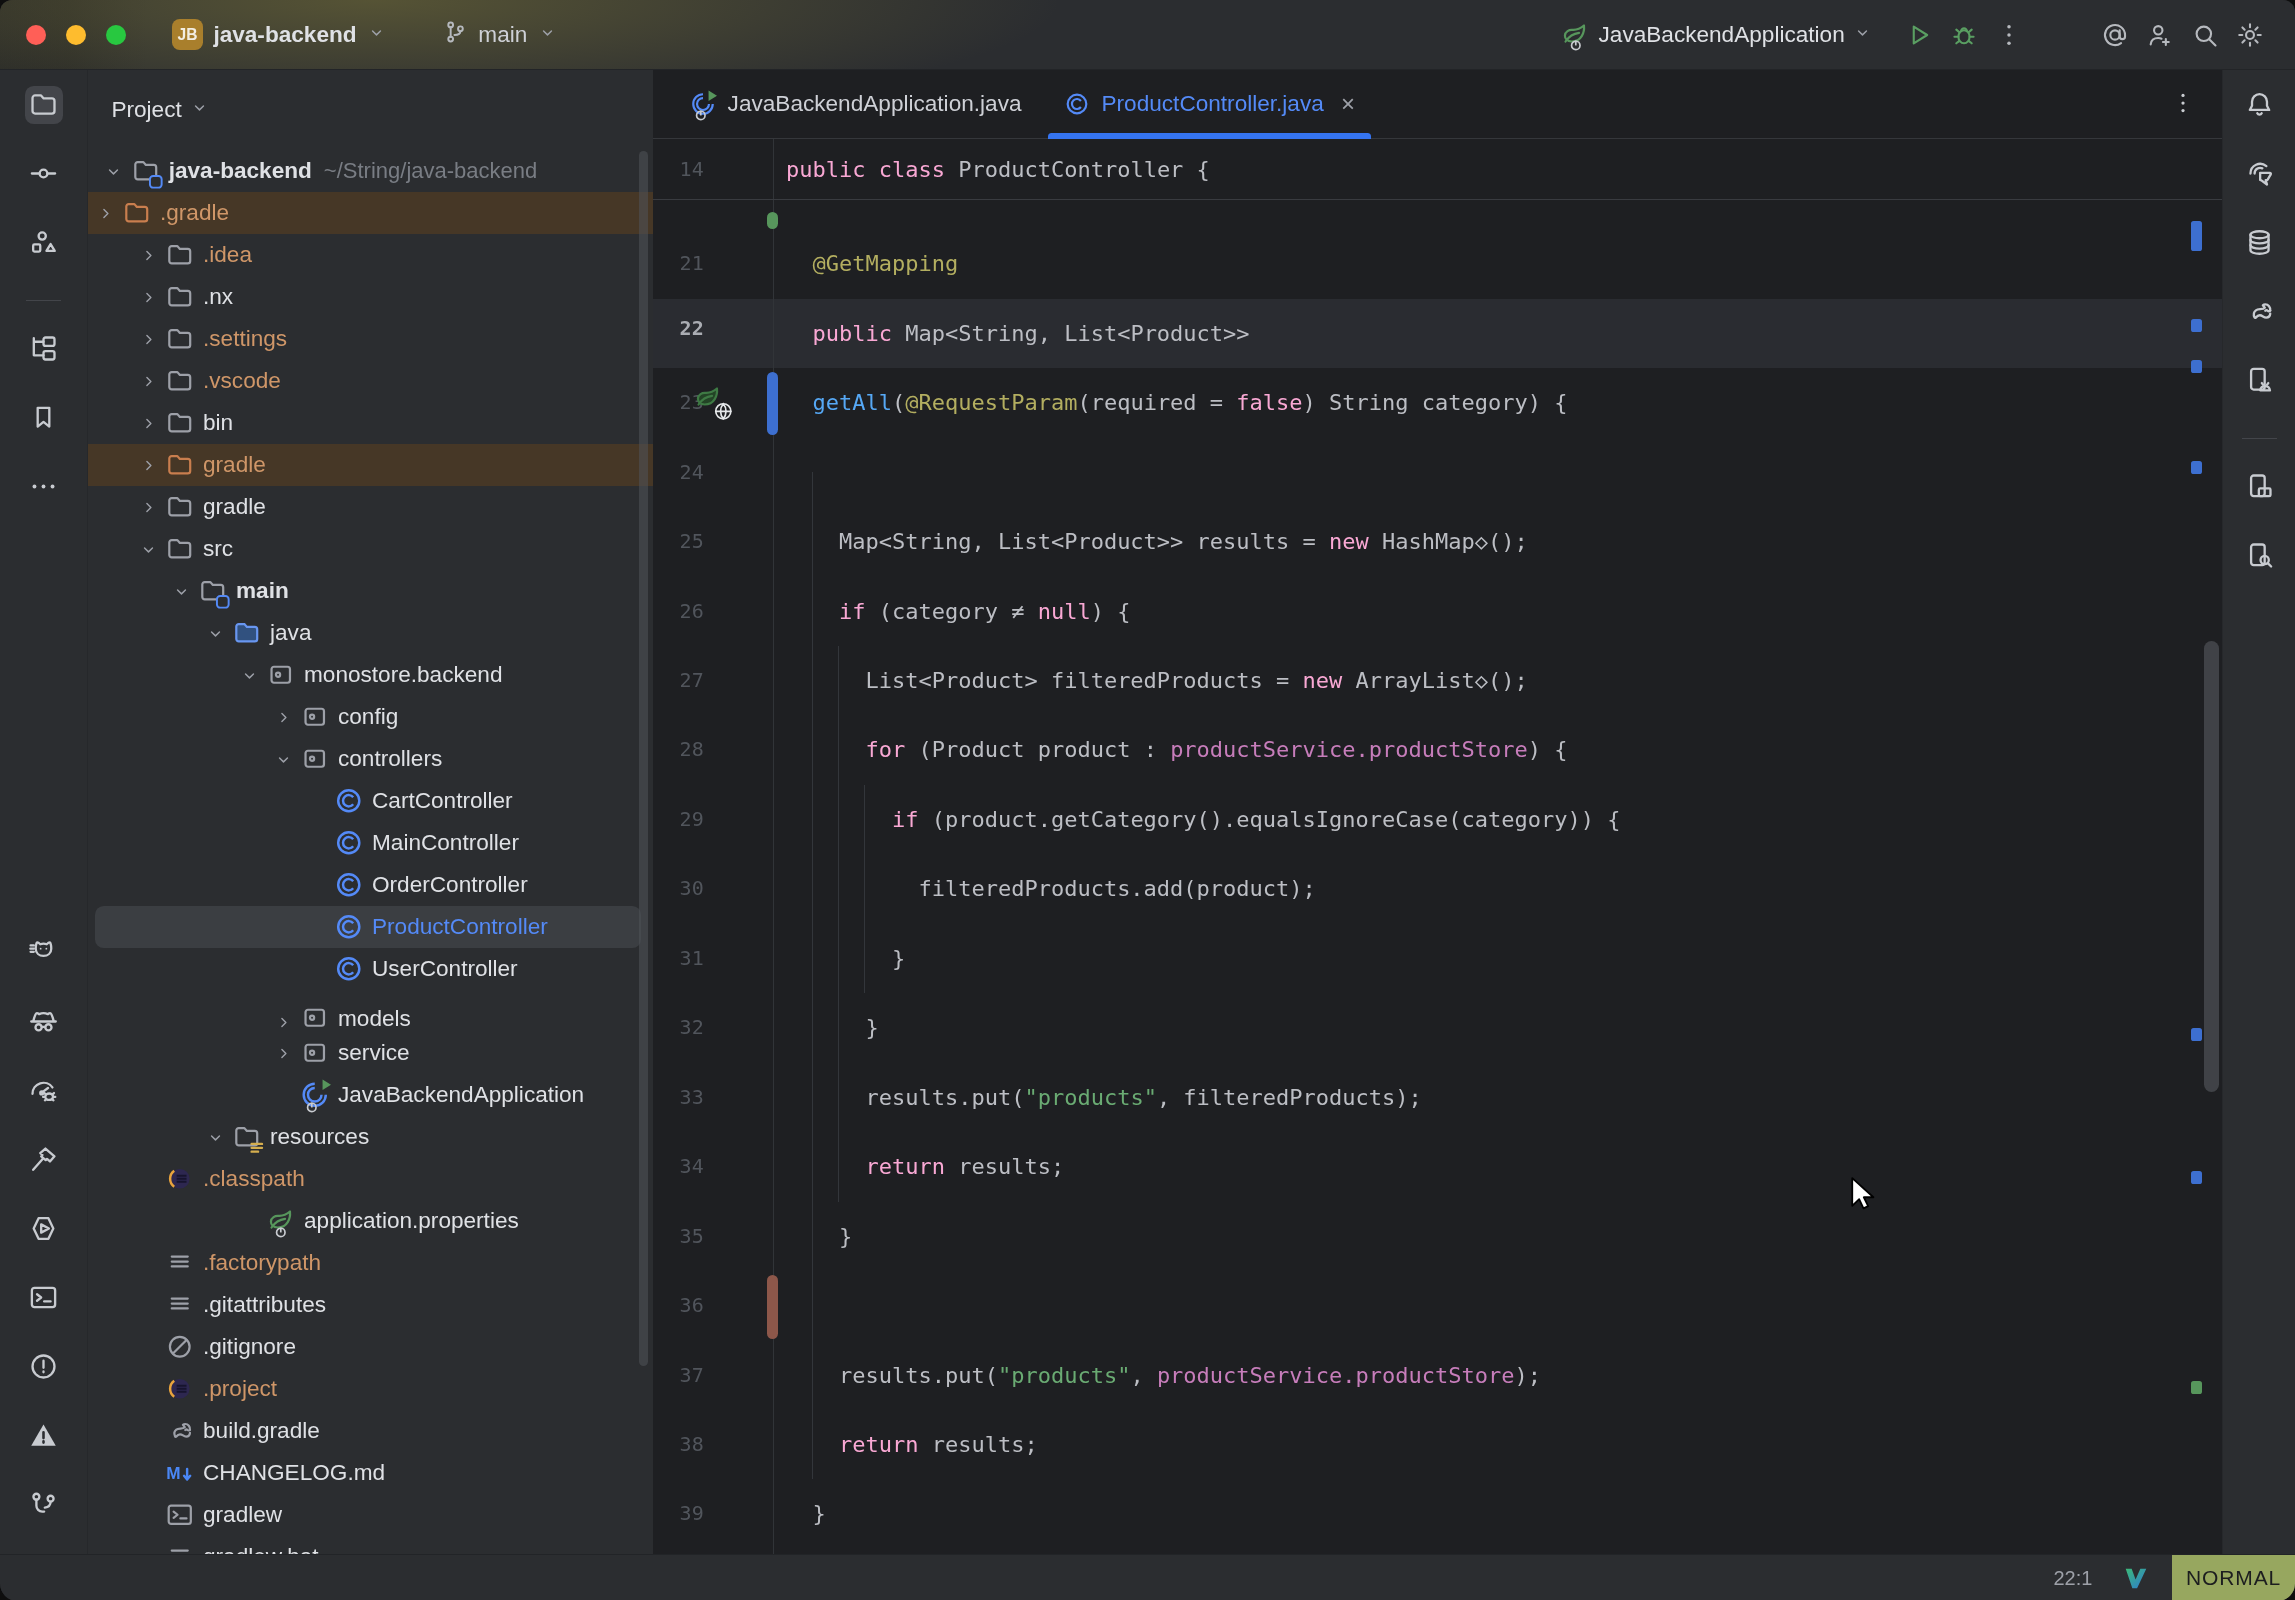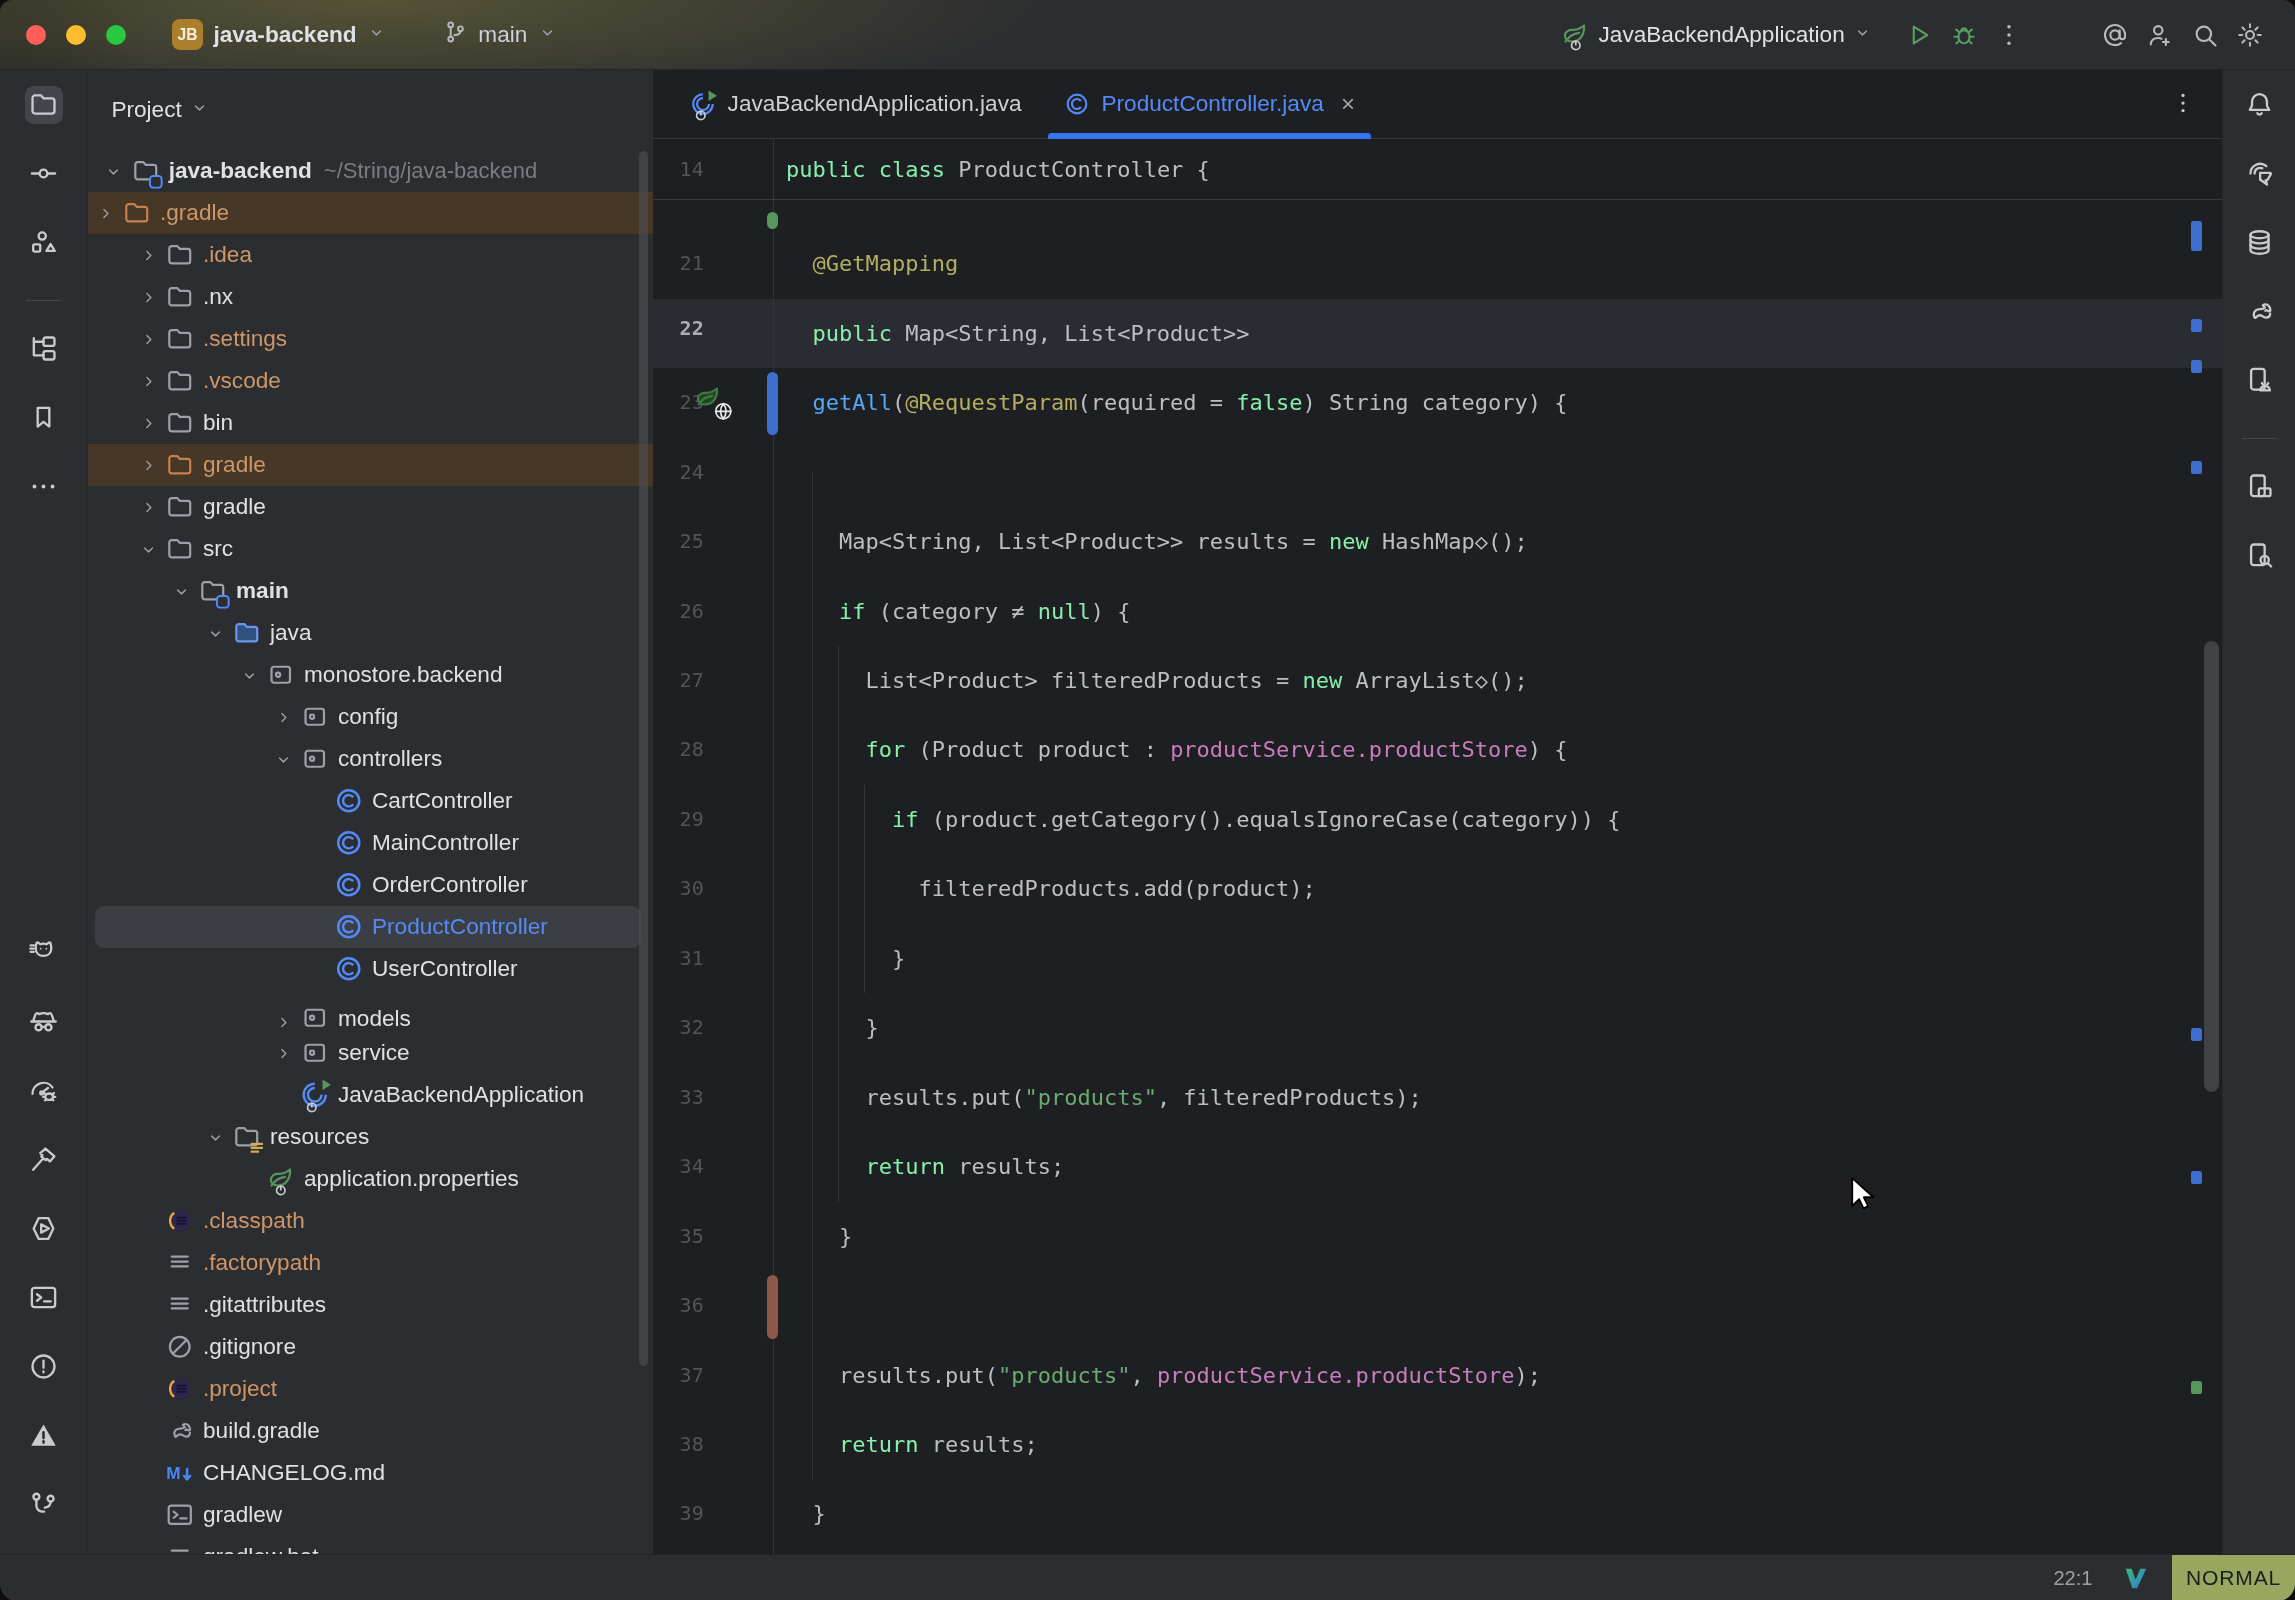--- a/index.html
+++ b/index.html
@@ -86,21 +86,21 @@
   .sticky { position:absolute; left:0; top:0; width:100%; height:61px; background:#1e1f22;
             border-bottom:0.9px solid #393b40; z-index:5; }
   .gut-line { position:absolute; left:120px; top:0; bottom:0; width:0.9px; background:#313438; }
   .num { position:absolute; left:8.7px; width:42px; text-align:right; font-size:20px;
          color:#51555c; line-height:69px; }
   .num.cur { color:#aaadb3; }
   .sticky .num { line-height:61px; }
   .code-row { position:absolute; left:133px; height:69px; }
   .code-row pre { font-family:"DejaVu Sans Mono", monospace; font-size:22px; line-height:69px; }
   .sticky .code-row { top:0; height:61px; } .sticky .code-row pre{ line-height:61px; }
-  .tk-p{color:#bcbec4}.tk-k{color:#86efac}.tk-a{color:#b3ae60}.tk-m{color:#56a8f5}
+  .tk-p{color:#bcbec4}.tk-k{color:#f9a8d4}.tk-a{color:#b3ae60}.tk-m{color:#56a8f5}
   .tk-f{color:#c77dbb}.tk-s{color:#6aab73}
   .guide { position:absolute; width:0.9px; background:#33363b; }
   .vcs { position:absolute; left:114px; width:11.3px; border-radius:6px; }
   .stripe-tick { position:absolute; left:1538px; width:11.3px; border-radius:2.6px; }
   .ed-sb { position:absolute; left:1551px; width:14.8px; top:502px; height:451px;
            background:#46494e; border-radius:7.8px; opacity:.85; }
   .ok-check { position:absolute; left:1518px; top:12px; width:35px; height:35px; color:#57965c; }
   .ok-check svg{ width:35px; height:35px; }
   .endpoint { position:absolute; left:45px; top:247px; width:35px; height:35px; }
   .cursor { position:absolute; left:1191px; top:1035px; width:36px; height:36px; z-index:9; }
@@ -660,50 +660,50 @@
               <span class="ic-stack"><span style="color:#9da0a8"><svg viewBox="0 0 24 24" fill="none" stroke="currentColor" stroke-width="1.8" stroke-linecap="round" stroke-linejoin="round">
                     <path d="M3.5 7a2 2 0 0 1 2-2h4.6l2 2.3h6.4a2 2 0 0 1 2 2V17a2 2 0 0 1-2 2h-13a2 2 0 0 1-2-2z"></path>
                   </svg></span><span class="ic-badge">
                   <svg viewBox="0 0 24 24">
                     <path d="M4 6h16M4 12h16M4 18h10" stroke="#d5ae4e" stroke-width="3.6" stroke-linecap="round"></path>
                   </svg>
                 </span></span>
             </span>
             <span>resources</span>
           </div>
+          <div class="trow" style="padding-left: 43px;">
+            <span class="t-chev"></span>
+            <span class="t-ico">
+              <span class="ic-stack">
+                <svg viewBox="0 0 24 24">
+                  <circle cx="12" cy="12" r="8" fill="#2d2750"></circle>
+                  <path d="M7.5 5.5a8 8 0 0 0 0 13" fill="none" stroke="#e8a33d" stroke-width="2"></path>
+                  <path d="M9.5 9.5h8M9.5 12h8M9.5 14.5h8" stroke="#17142e" stroke-width="1.6"></path>
+                </svg>
+              </span>
+            </span>
+            <span class="lbl-orange">.classpath</span>
+          </div>
           <div class="trow" style="padding-left: 144px;">
             <span class="t-chev"></span>
             <span class="t-ico">
               <span class="ic-stack">
                 <svg viewBox="0 0 24 24" fill="none" stroke="#57965c" stroke-width="1.8" stroke-linecap="round" stroke-linejoin="round">
                   <path d="M19.5 4.5c.6 5.5-2.1 13-10 13-3.7 0-5.6-2.6-5.5-4.8.2-3.4 3.5-4.9 6-4.7 4.2.3 7-1.3 9.5-3.5z"></path>
                   <path d="M4.5 17.5c3-4.5 7-6.5 11-7"></path>
                 </svg>
                 <span class="ic-badge" style="left:7px;right:auto;bottom:-1.7px;width:13px;height:13px">
                   <svg viewBox="0 0 24 24" fill="none" stroke="#c8cbd0" stroke-width="2.6">
                     <circle cx="12" cy="13" r="6.5"></circle>
                     <path d="M12 5.5V13"></path>
                   </svg>
                 </span>
               </span>
             </span>
             <span>application.properties</span>
-          </div>
-          <div class="trow" style="padding-left: 43px;">
-            <span class="t-chev"></span>
-            <span class="t-ico">
-              <span class="ic-stack">
-                <svg viewBox="0 0 24 24">
-                  <circle cx="12" cy="12" r="8" fill="#2d2750"></circle>
-                  <path d="M7.5 5.5a8 8 0 0 0 0 13" fill="none" stroke="#e8a33d" stroke-width="2"></path>
-                  <path d="M9.5 9.5h8M9.5 12h8M9.5 14.5h8" stroke="#17142e" stroke-width="1.6"></path>
-                </svg>
-              </span>
-            </span>
-            <span class="lbl-orange">.classpath</span>
           </div>
           <div class="trow" style="padding-left: 43px;">
             <span class="t-chev"></span>
             <span class="t-ico">
               <span class="ic-stack"><span style="color:#9da0a8"><svg viewBox="0 0 24 24" fill="none" stroke="currentColor" stroke-width="1.8" stroke-linecap="round" stroke-linejoin="round">
                     <path d="M5.5 7h13M5.5 11h13M5.5 15h13"></path>
                   </svg></span></span>
             </span>
             <span class="lbl-orange">.factorypath</span>
           </div>

